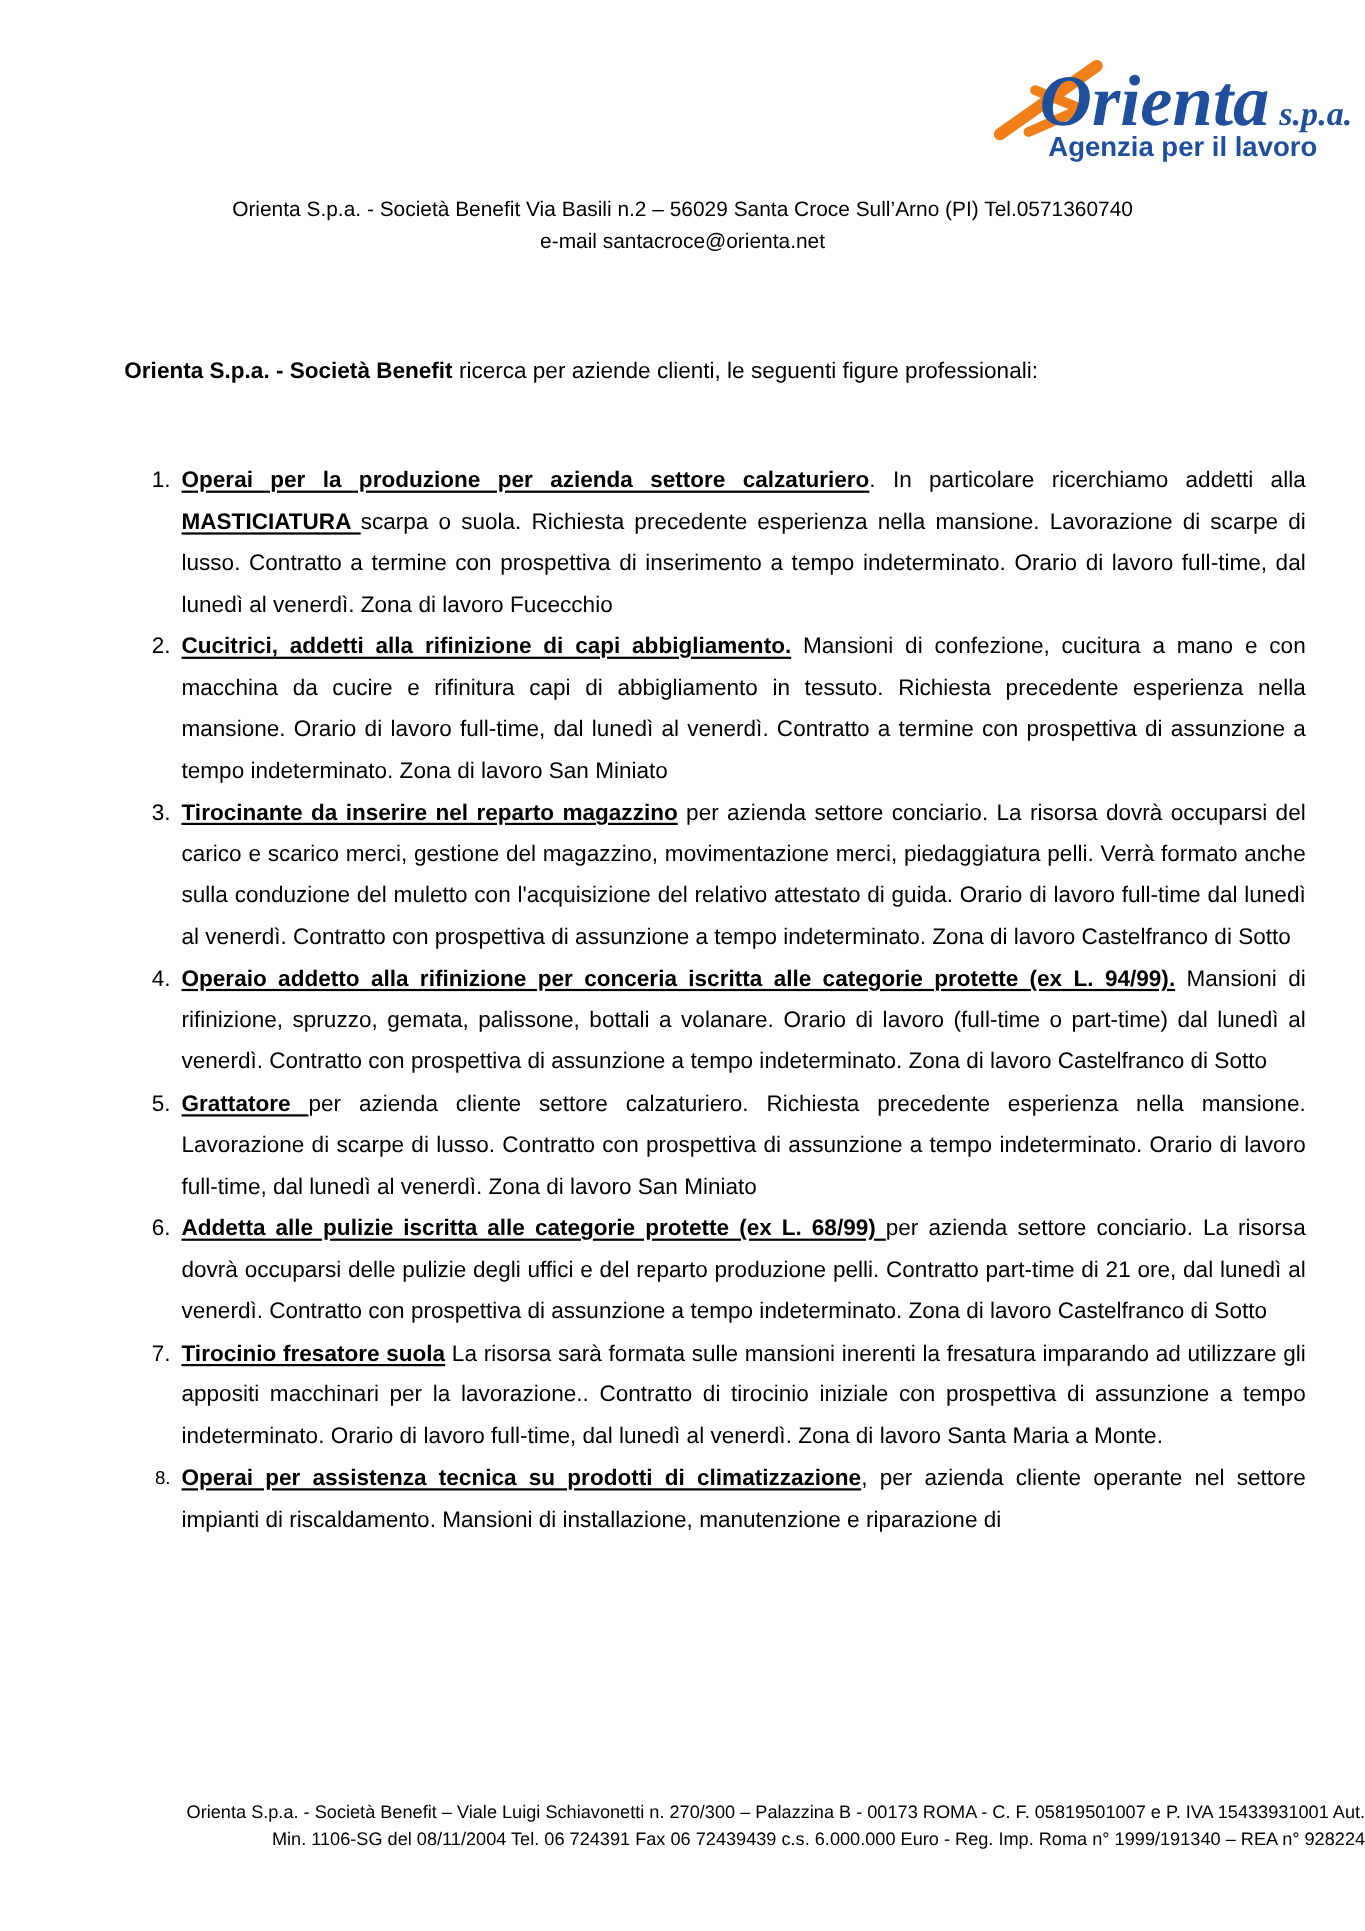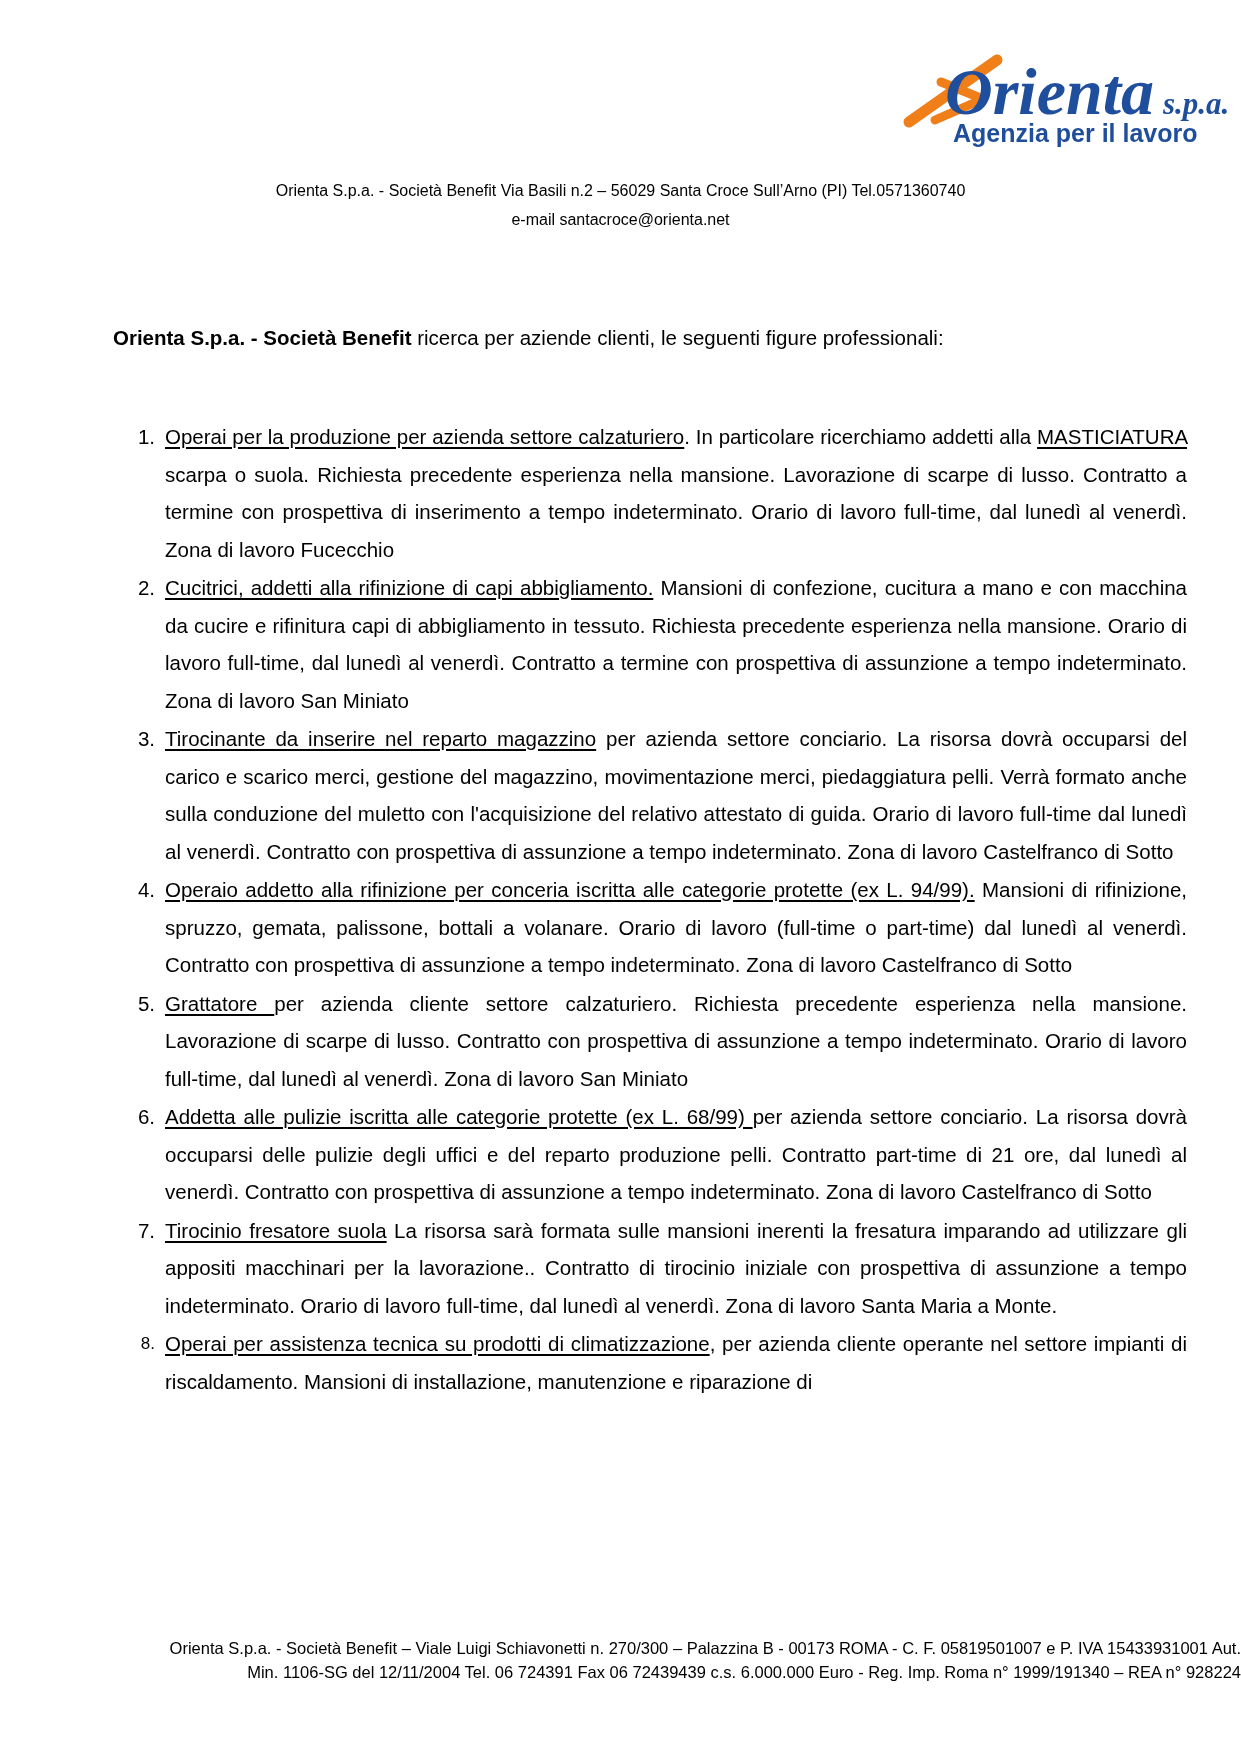--- a/index.html
+++ b/index.html
@@ -34,21 +34,21 @@
   }
   .logo-svg { display: block; }
 
   
   .header-address {
     position: absolute;
     top: 176px;
     left: 0;
     width: 1241px;
     text-align: center;
-    font-size: 16px;
+    font-size: 19px;
     line-height: 29px;
     color: #000;
   }
   .header-address .ln { display: block; white-space: nowrap; }
 
   
   .intro {
     position: absolute;
     top: 302px;
     left: 113px;
@@ -81,21 +81,21 @@
     left: -50px;
     top: 0;
     width: 40px;
     text-align: right;
     font-size: 20.5px;
     line-height: 37.5px;
   }
   ol.joblist > li.small-num .num { font-size: 17px; }
   ol.joblist > li .body { display: block; }
   ol.joblist u.h {
-    font-weight: normal;
+    font-weight: bold;
     text-decoration: underline;
     text-underline-offset: 3px;
   }
 
   
   .footer {
     position: absolute;
     left: 0;
     top: 1636px;
     width: 1241px;
@@ -171,16 +171,16 @@
 
     <li class="small-num">
       <span class="num">8.</span>
       <span class="body"><u class="h">Operai per assistenza tecnica su prodotti di climatizzazione</u><span>, per azienda cliente operante nel settore impianti di riscaldamento. Mansioni di installazione, manutenzione e riparazione di</span></span>
     </li>
 
   </ol>
 
   <div class="footer">
     <span class="fl">Orienta S.p.a. - Società Benefit – Viale Luigi Schiavonetti n. 270/300 – Palazzina B - 00173 ROMA - C. F. 05819501007 e P. IVA 15433931001 Aut.</span>
-    <span class="fl">Min. 1106-SG del 12/11/2004 Tel. 06 724391 Fax 06 72439439 c.s. 6.000.000 Euro - Reg. Imp. Roma n° 1999/191340 – REA n° 928224</span>
+    <span class="fl">Min. 1106-SG del 08/11/2004 Tel. 06 724391 Fax 06 72439439 c.s. 6.000.000 Euro - Reg. Imp. Roma n° 1999/191340 – REA n° 928224</span>
   </div>
 
 </div>
 
 </body></html>

